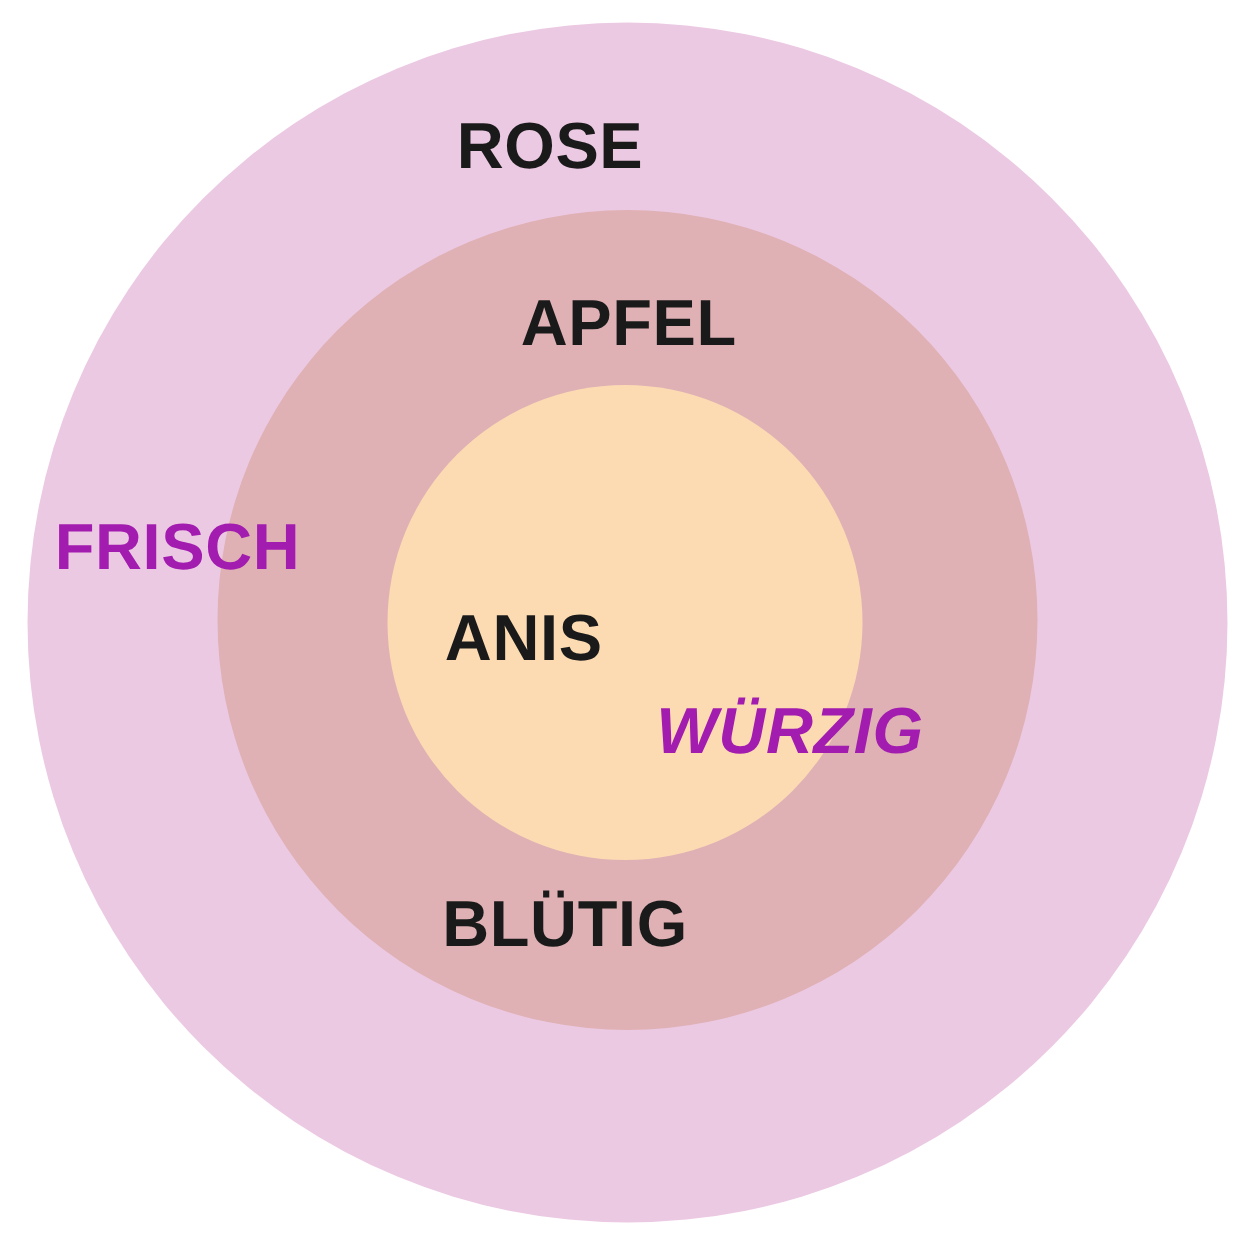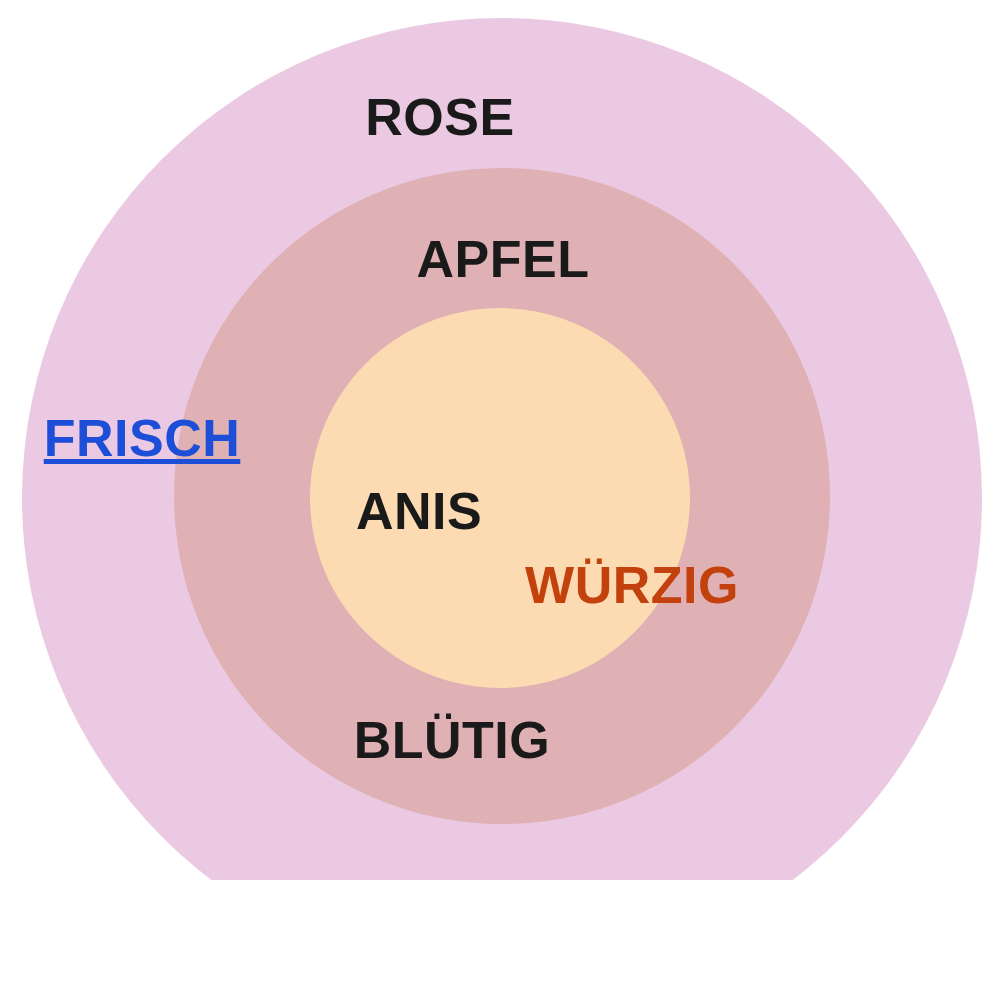--- a/index.html
+++ b/index.html
@@ -3,21 +3,21 @@
 <meta charset="utf-8">
 <style>
   html, body {
     margin: 0;
     padding: 0;
     background: #ffffff;
   }
   .canvas {
     position: relative;
     width: 1000px;
-    height: 880px;
+    height: 1000px;
     background: #ffffff;
     overflow: hidden;
     font-family: "Liberation Sans", sans-serif;
   }
   .ring {
     position: absolute;
     border-radius: 50%;
   }
   .ring-outer {
     left: 22px;
@@ -60,17 +60,17 @@
 
 <div class="canvas">
 
   <div class="ring ring-outer" style="background: rgb(236, 201, 227);"></div>
   <div class="ring ring-middle" style="background: rgb(223, 177, 180);"></div>
   <div class="ring ring-inner" style="background: rgb(252, 219, 179);"></div>
 
   <div class="label label-rose" style="color: rgb(26, 26, 26);">ROSE</div>
   <div class="label label-apfel" style="color: rgb(26, 26, 26); text-align: right;">APFEL</div>
   <div class="label label-anis" style="color: rgb(26, 26, 26);">ANIS</div>
-  <div class="label label-wuerzig" style="color: #c2410c;">WÜRZIG</div>
-  <div class="label label-frisch" style="color: #1d4ed8; text-decoration: underline;">FRISCH</div>
+  <div class="label label-wuerzig" style="color: #a21caf; font-style: italic;">WÜRZIG</div>
+  <div class="label label-frisch" style="color: #a21caf;">FRISCH</div>
   <div class="label label-bluetig" style="color: rgb(26, 26, 26); margin-left: 36px;">BLÜTIG</div>
 
 </div>
 
 </body></html>

